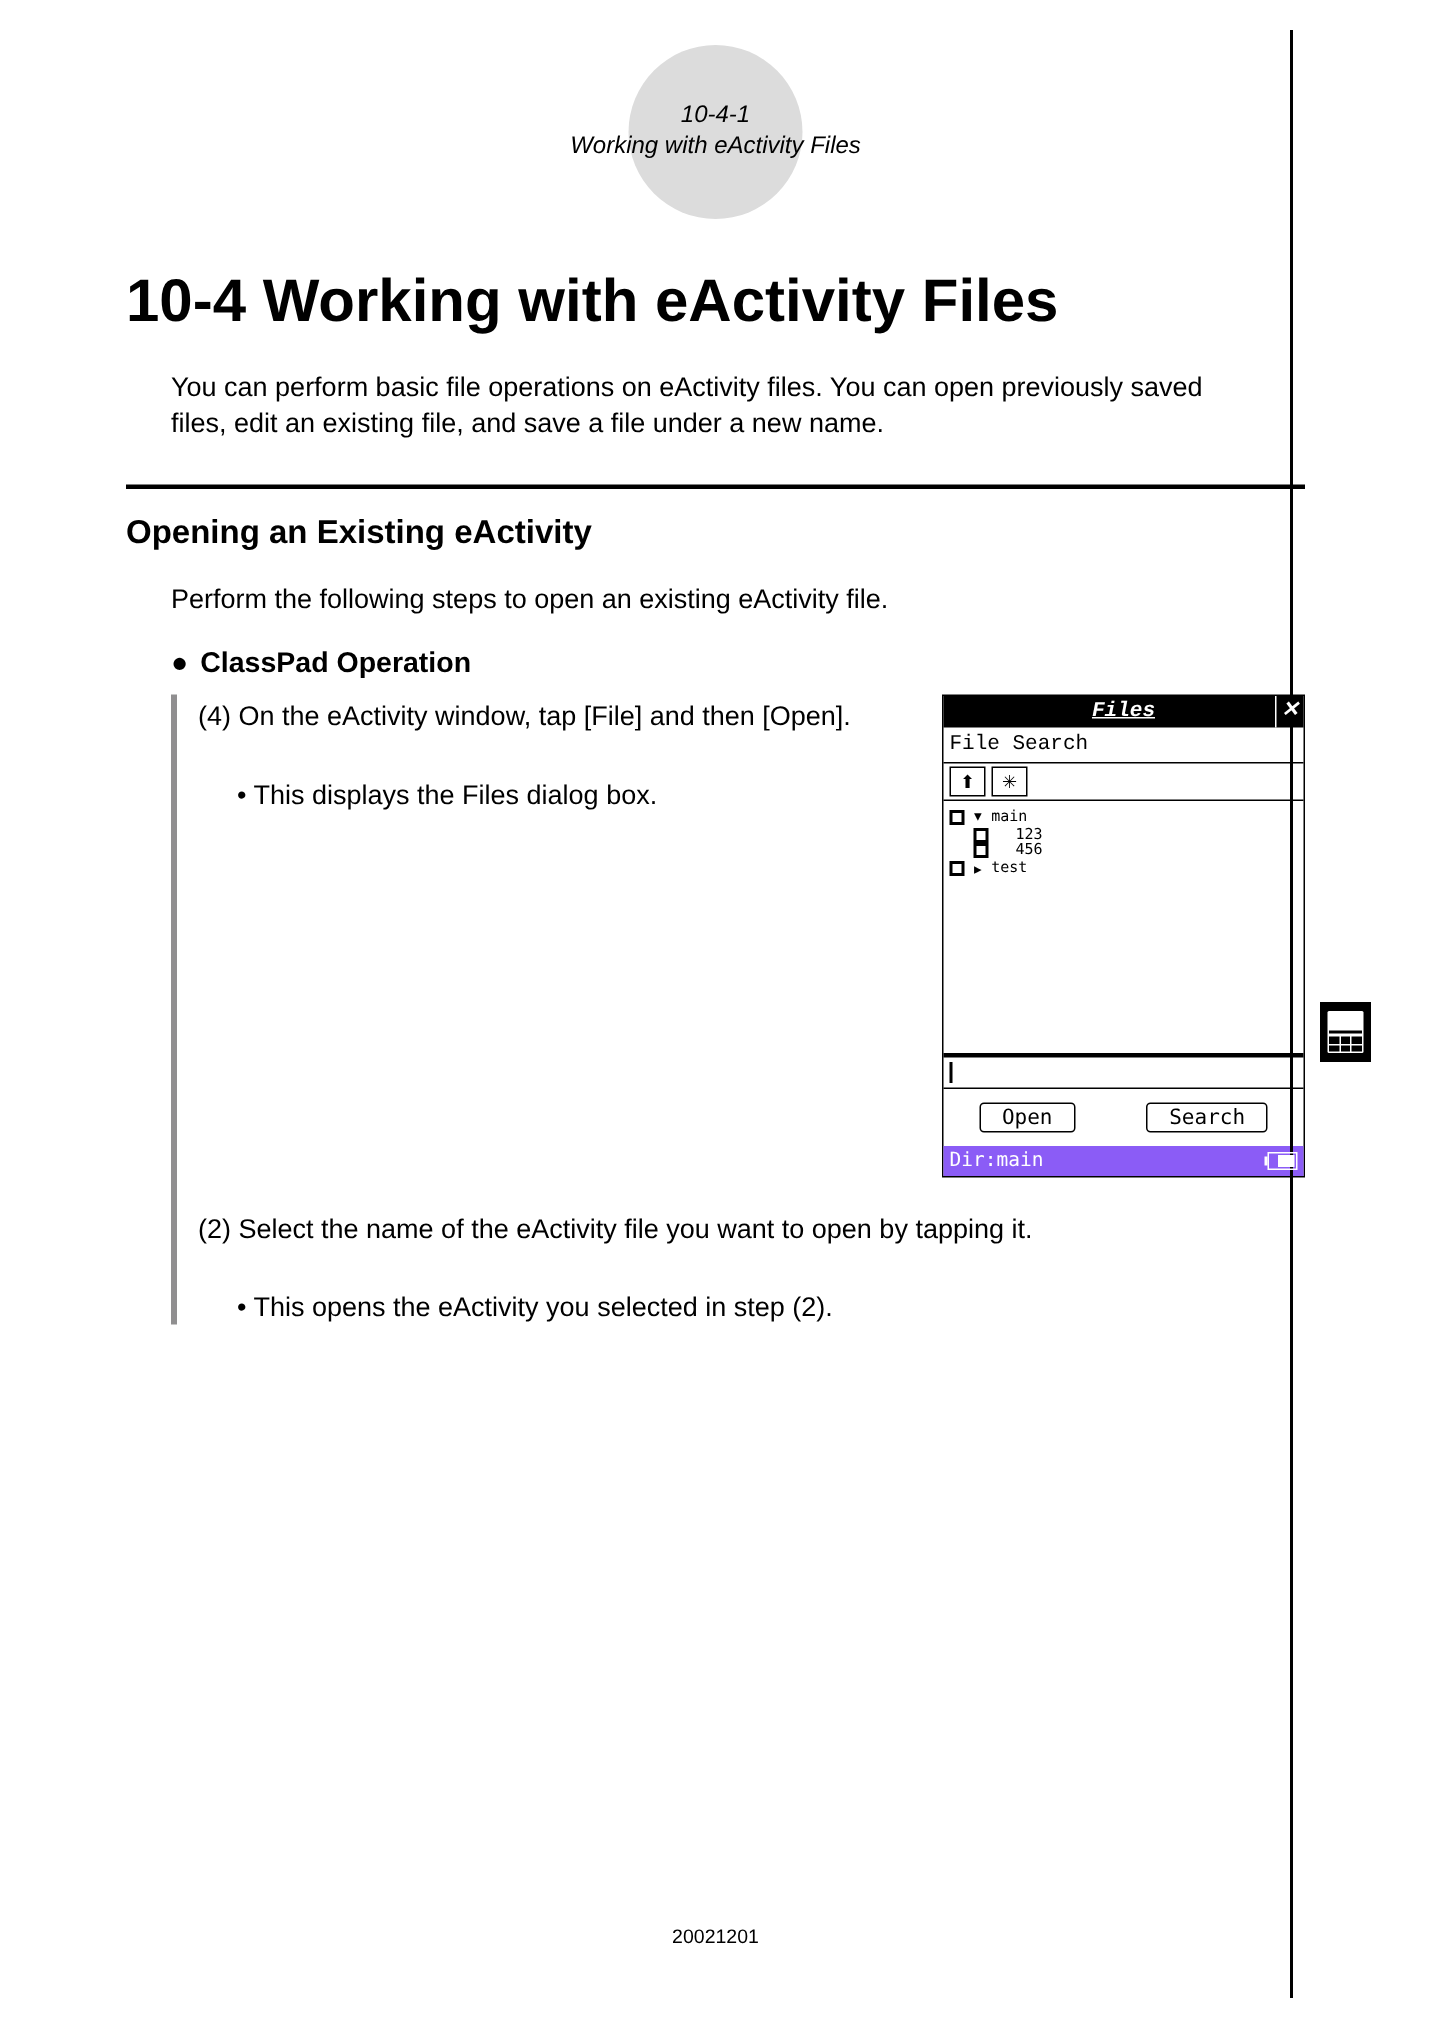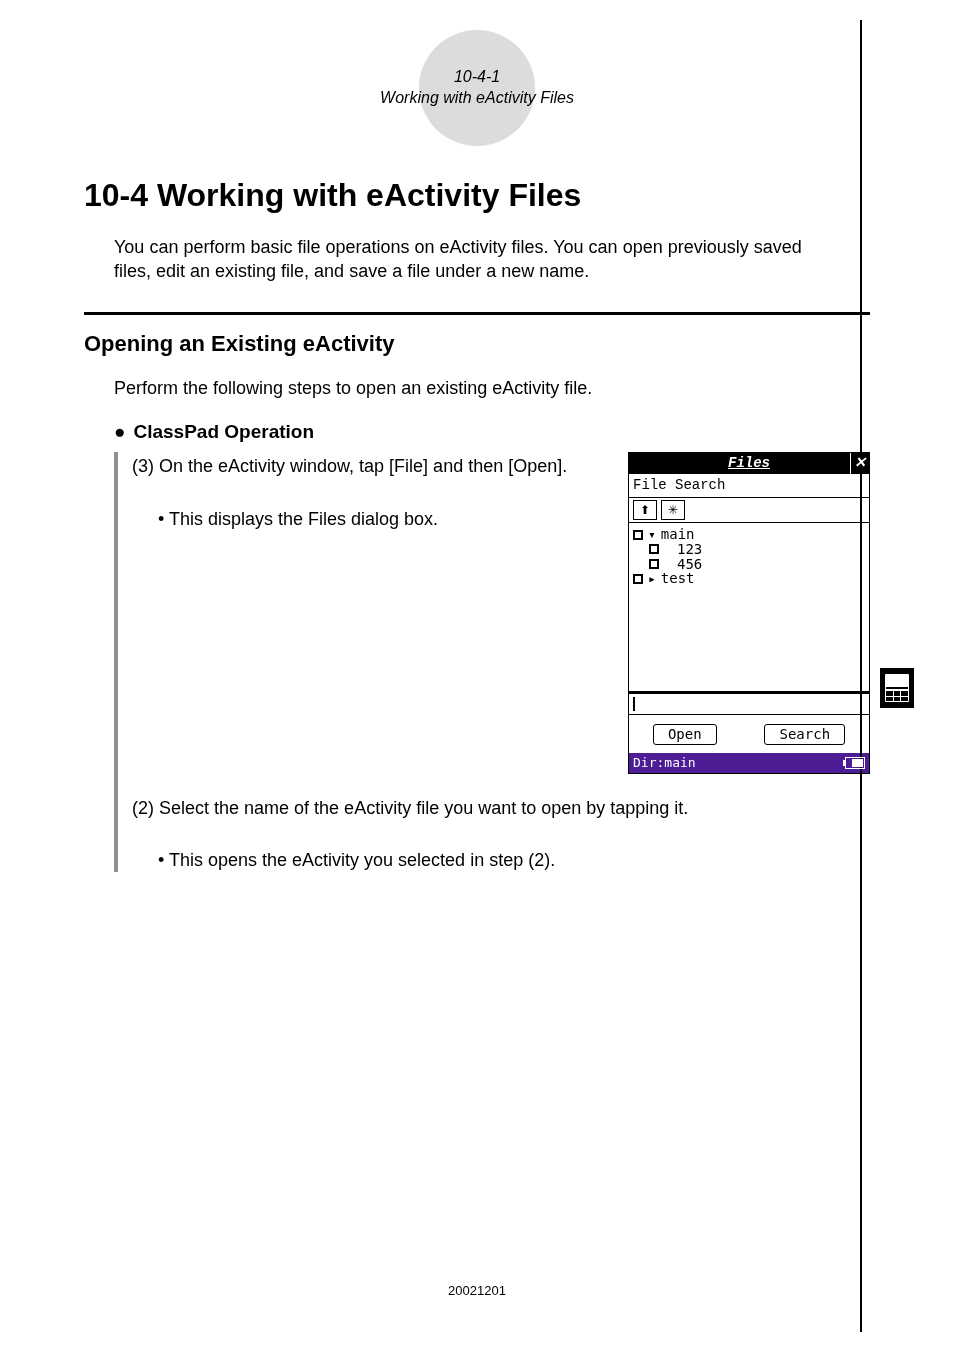--- a/index.html
+++ b/index.html
@@ -41,21 +41,21 @@
     justify-content: center;
   }
   .header-badge-text {
     font-style: italic;
     text-align: center;
     font-size: 16px;
     line-height: 1.3;
     white-space: nowrap;
   }
   h1.section-title {
-    font-size: 32px;
+    font-size: 40px;
     font-weight: bold;
     margin: 23px 0 14px 0;
   }
   .body-indent {
     margin-left: 30px;
     margin-right: 40px;
   }
   .hr-thick {
     border: none;
     border-top: 3px solid #000;
@@ -139,21 +139,21 @@
     padding: 4px;
     border-bottom: 2px solid #000;
     overflow: hidden;
   }
   .tree-row {
     display: flex;
     align-items: center;
     gap: 5px;
     line-height: 1.05;
     font-family: monospace;
-    font-size: 14px;
+    font-size: 10px;
   }
   .sq {
     width: 10px;
     height: 10px;
     border: 2px solid #000;
     box-sizing: border-box;
   }
   .tri-down::before {
     content: "▾";
     font-size: 13px;
@@ -180,21 +180,21 @@
     align-items: center;
   }
   .scr-btn {
     border: 1.5px solid #000;
     border-radius: 3px;
     padding: 0 14px;
     font-family: monospace;
     font-size: 14px;
   }
   .scr-status {
-    background: #4c1d95;
+    background: #8b5cf6;
     color: #fff;
     font-family: monospace;
     font-size: 13px;
     padding: 1px 4px;
     display: flex;
     justify-content: space-between;
     align-items: center;
   }
   .batt {
     display: inline-flex;
@@ -279,21 +279,21 @@
   <p class="body-indent">Perform the following steps to open an existing eActivity file.</p>
 
   <div class="bullet-row">
     <span>●</span>
     <span>ClassPad Operation</span>
   </div>
 
   <div class="left-bar">
     <div class="two-col">
       <div class="left-col">
-        <div class="step-line">(3) On the eActivity window, tap [File] and then [Open].</div>
+        <div class="step-line">(4) On the eActivity window, tap [File] and then [Open].</div>
         <div class="step-line sub-bullet">• This displays the Files dialog box.</div>
       </div>
 
       <div class="screenshot">
         <div class="scr-title">
           <span>Files</span>
           <span class="scr-close">✕</span>
         </div>
         <div class="scr-menu">File Search</div>
         <div class="scr-toolbar">

